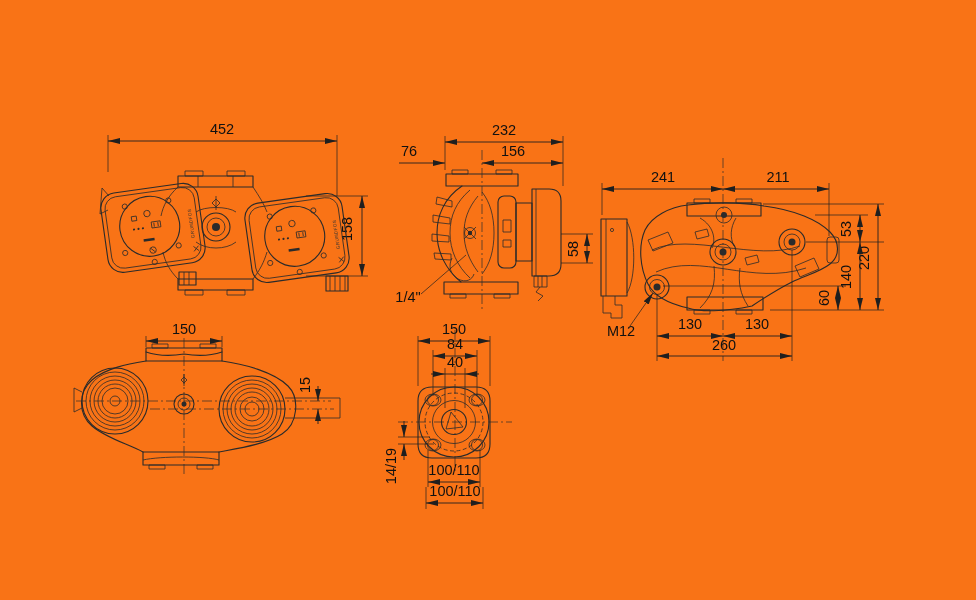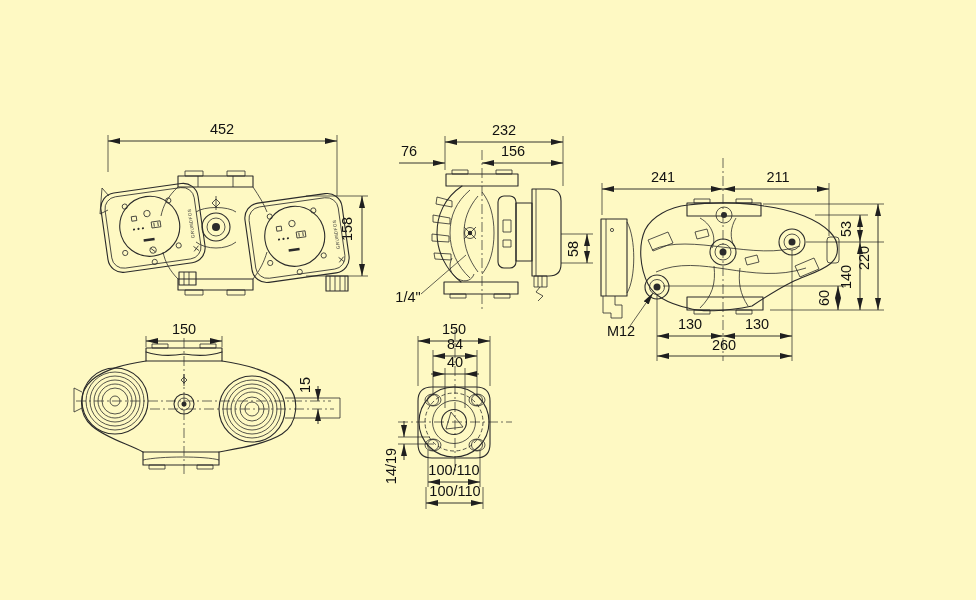--- a/index.html
+++ b/index.html
@@ -1,16 +1,16 @@
 <!DOCTYPE html>
 <html><head>
 <meta charset="utf-8">
 <style>
   html,body{margin:0;padding:0;background:#ffffff;}
-  .canvas{width:976px;height:600px;background:#fef9c3;position:relative;overflow:hidden;}
+  .canvas{width:976px;height:600px;background:#f97316;position:relative;overflow:hidden;}
   svg{display:block;}
   .draw{stroke:#2b2b2b;stroke-width:1.1;fill:none;stroke-linejoin:round;stroke-linecap:round;}
   .fine{stroke:#2b2b2b;stroke-width:.8;fill:none;stroke-linejoin:round;}
   .fill{fill:#2b2b2b;stroke:none;}
   .dimline{stroke:#1f1f1f;stroke-width:.9;fill:none;}
   .ext{stroke:#1f1f1f;stroke-width:.7;fill:none;}
   .cl{stroke:#2b2b2b;stroke-width:.7;fill:none;stroke-dasharray:10 3 2 3;}
   .dash{stroke:#2b2b2b;stroke-width:.8;fill:none;stroke-dasharray:4 2.5;}
   .dim{font-family:"Liberation Sans","DejaVu Sans",sans-serif;font-size:14.5px;fill:#111;text-anchor:middle;}
   .brand{font-family:"Liberation Sans","DejaVu Sans",sans-serif;font-size:4.6px;fill:#333;text-anchor:middle;letter-spacing:.4px;}

